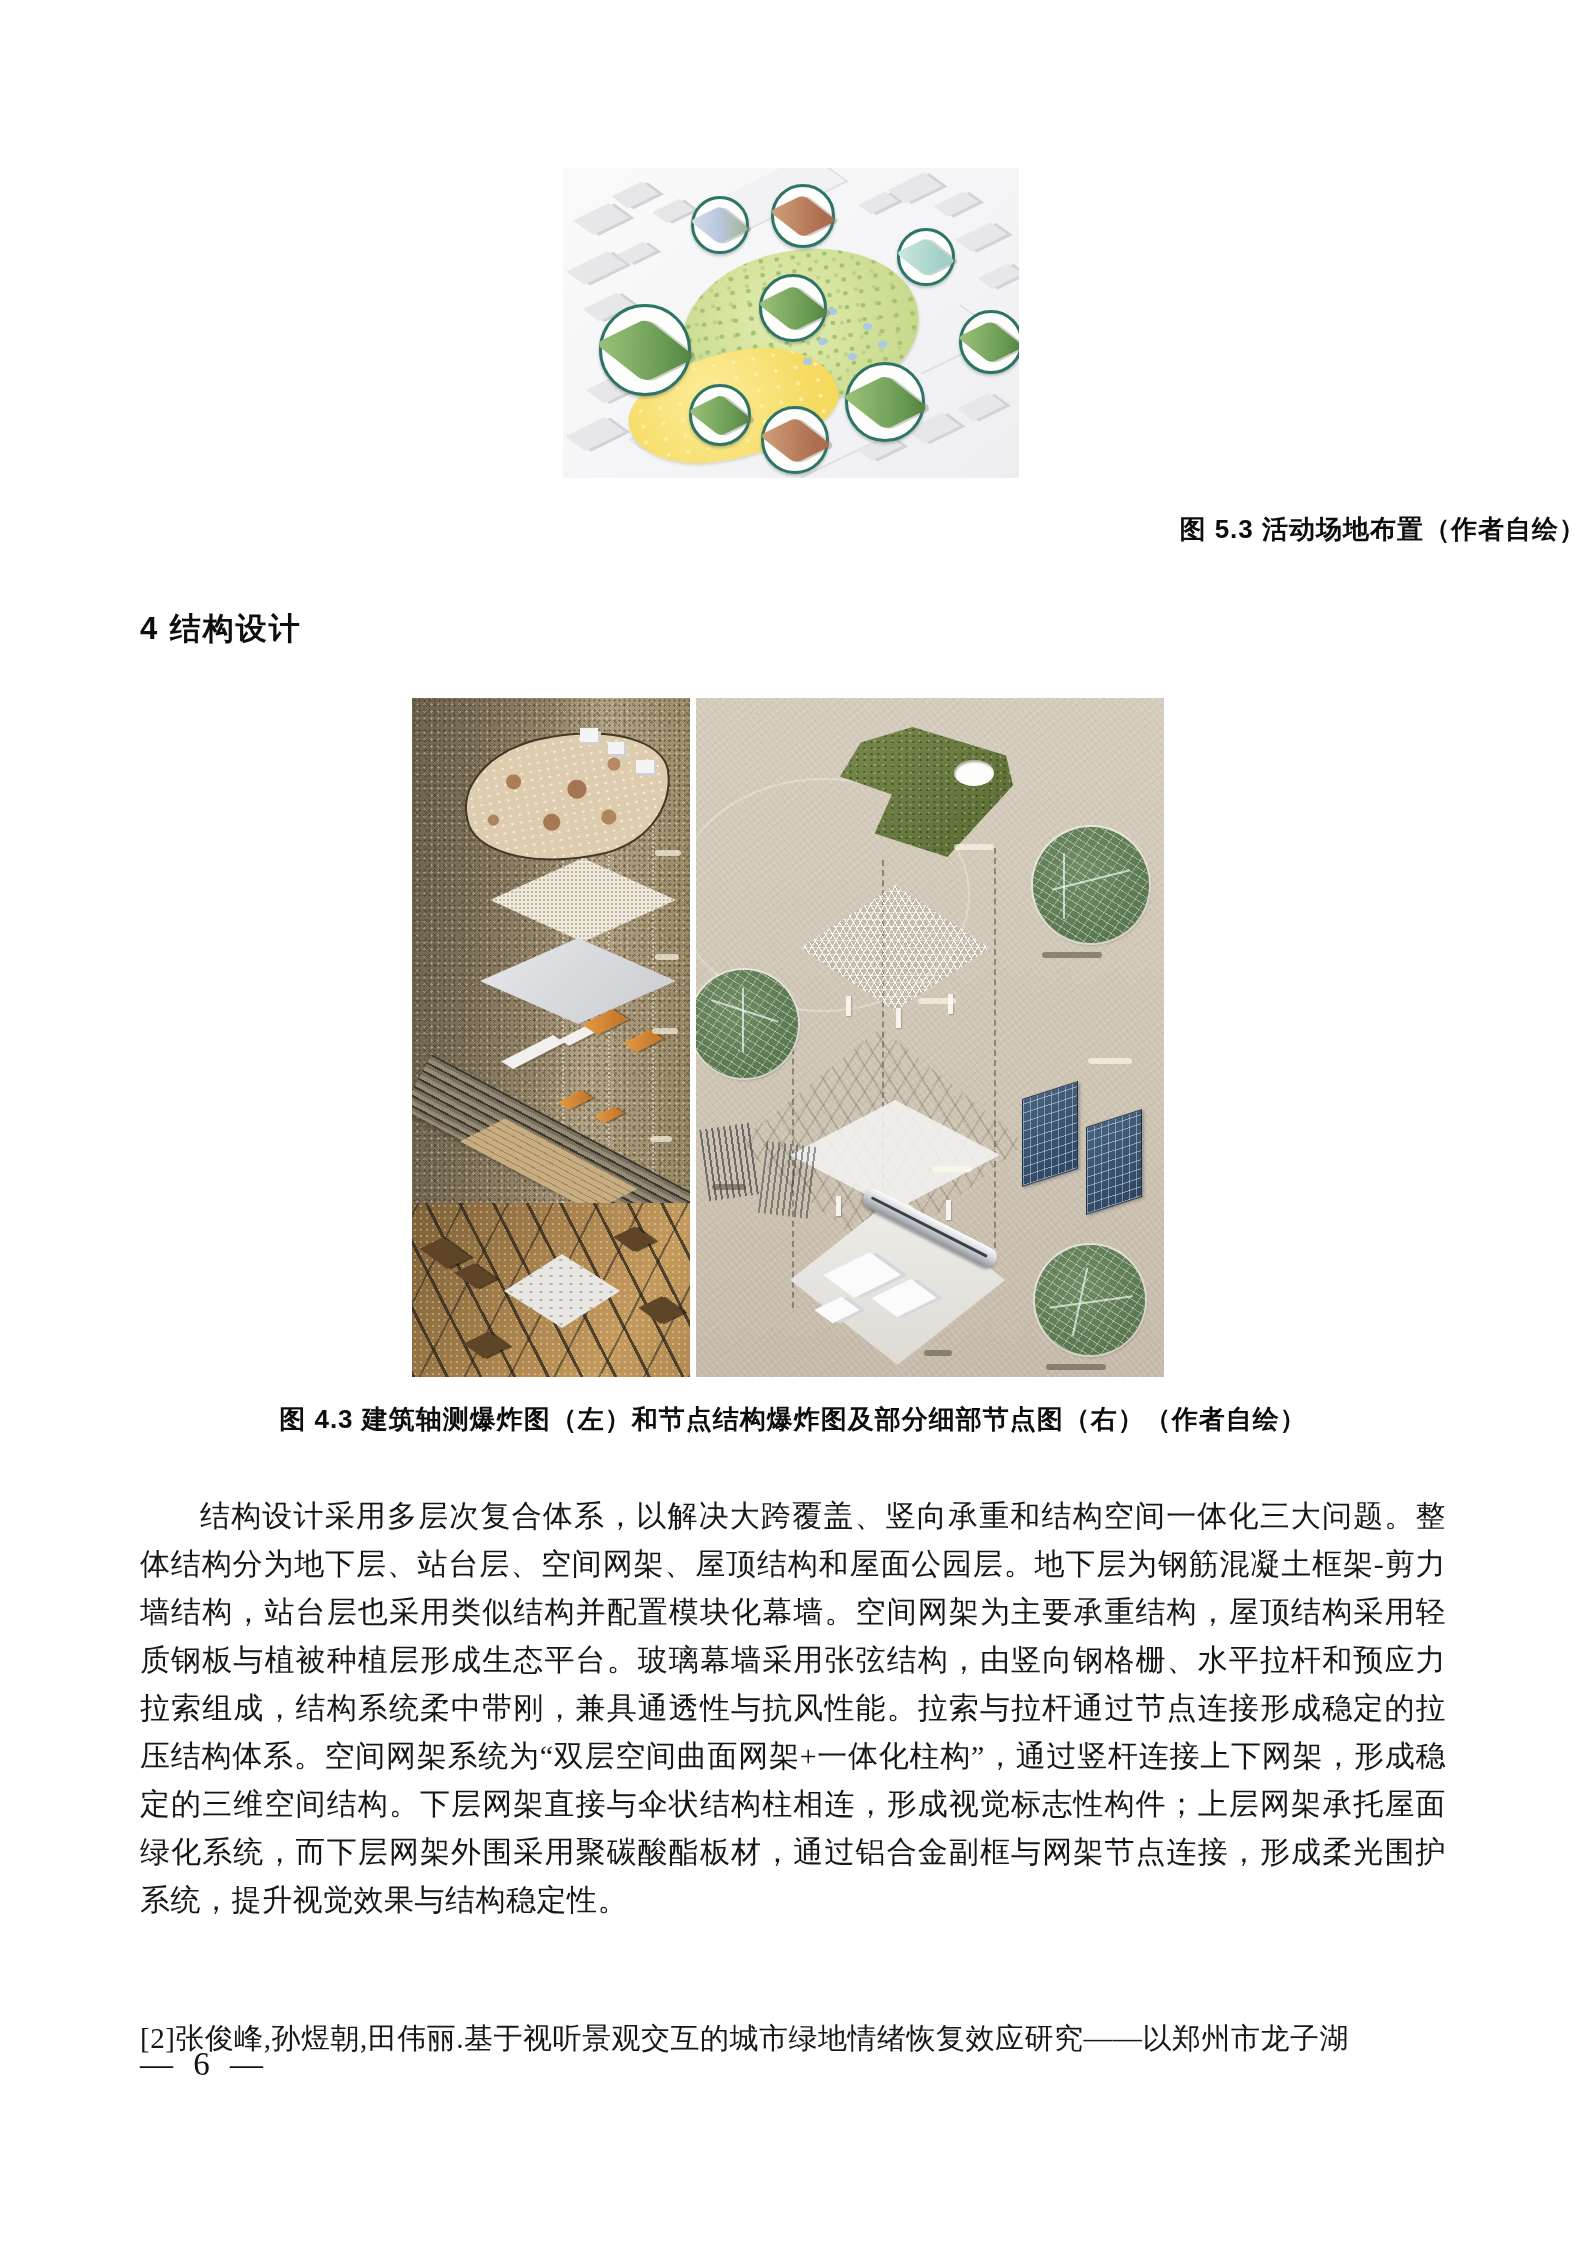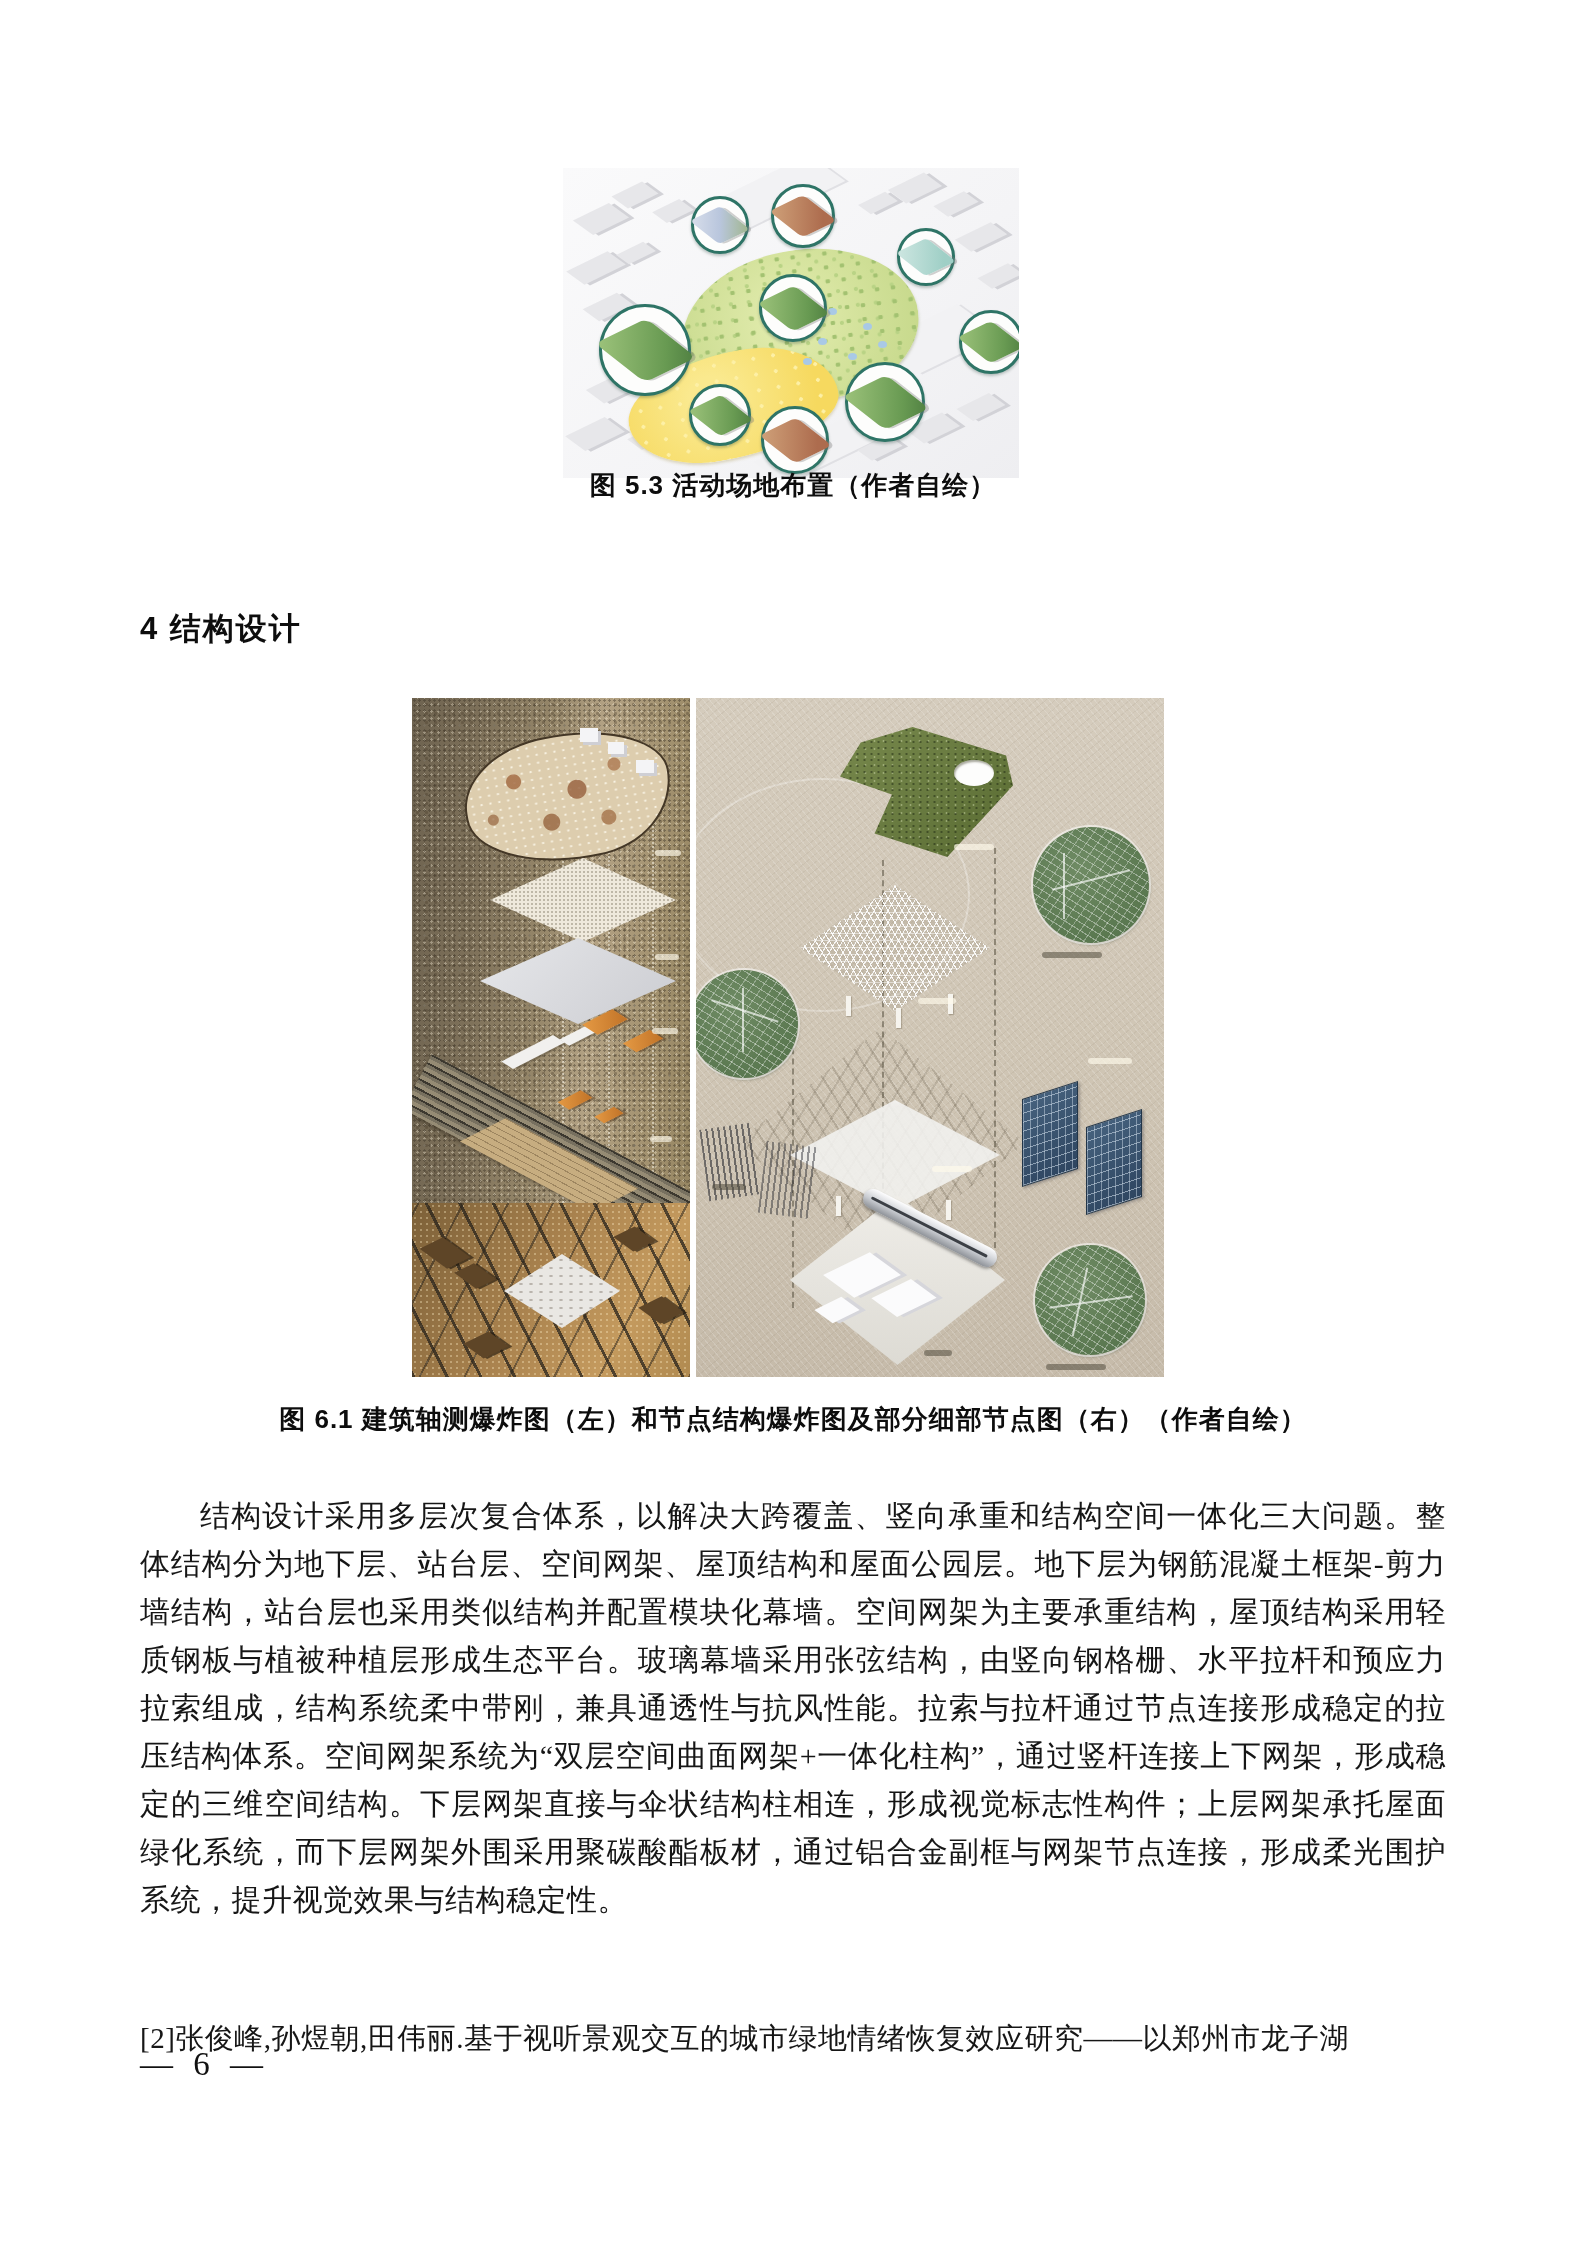--- a/index.html
+++ b/index.html
@@ -3,21 +3,21 @@
 <meta charset="utf-8">
 <style>
   html,body{margin:0;padding:0;background:#ffffff;}
   #page{position:relative;width:1586px;height:2245px;background:#ffffff;overflow:hidden;
         font-family:"Liberation Serif","DejaVu Serif",serif;color:#141414;}
 
   
   .caption{position:absolute;left:0;width:1586px;text-align:center;
            font-family:"Liberation Sans","DejaVu Sans",sans-serif;font-weight:700;
            font-size:26px;color:#0d0d0d;letter-spacing:1px;}
-  .cap53{top:468px;}
+  .cap53{top:512px;text-align:right;}
   .cap61{top:1402px;}
   .sechead{position:absolute;left:140px;top:608px;margin:0;
            font-family:"Liberation Sans","DejaVu Sans",sans-serif;font-weight:700;
            font-size:31px;color:#0d0d0d;letter-spacing:2px;}
   .bodytext{position:absolute;left:140px;top:1492px;width:1306px;margin:0;
             font-size:30px;line-height:48px;letter-spacing:.5px;
             text-align:justify;text-indent:2em;color:#161616;}
   .refhead{position:absolute;left:0;top:1948px;width:1586px;text-align:center;
            font-family:"Liberation Sans","DejaVu Sans",sans-serif;font-weight:700;
            font-size:29px;color:#0d0d0d;letter-spacing:2px;}
@@ -336,21 +336,21 @@
       <div class="lmark" style="left:222px;top:300px;width:38px;"></div>
       <div class="lmark" style="left:236px;top:468px;width:40px;"></div>
       <div class="lmark dk" style="left:16px;top:486px;width:34px;"></div>
       <div class="lmark" style="left:392px;top:360px;width:44px;"></div>
       <div class="lmark dk" style="left:228px;top:652px;width:28px;"></div>
       <div class="lmark dk" style="left:346px;top:254px;width:60px;"></div>
       <div class="lmark dk" style="left:350px;top:666px;width:60px;"></div>
     </div>
   </figure>
 
-  <div class="caption cap61">图 6.1 建筑轴测爆炸图（左）和节点结构爆炸图及部分细部节点图（右）（作者自绘）</div>
+  <div class="caption cap61">图 4.3 建筑轴测爆炸图（左）和节点结构爆炸图及部分细部节点图（右）（作者自绘）</div>
 
   <p class="bodytext">结构设计采用多层次复合体系，以解决大跨覆盖、竖向承重和结构空间一体化三大问题。整体结构分为地下层、站台层、空间网架、屋顶结构和屋面公园层。地下层为钢筋混凝土框架-剪力墙结构，站台层也采用类似结构并配置模块化幕墙。空间网架为主要承重结构，屋顶结构采用轻质钢板与植被种植层形成生态平台。玻璃幕墙采用张弦结构，由竖向钢格栅、水平拉杆和预应力拉索组成，结构系统柔中带刚，兼具通透性与抗风性能。拉索与拉杆通过节点连接形成稳定的拉压结构体系。空间网架系统为“双层空间曲面网架+一体化柱构”，通过竖杆连接上下网架，形成稳定的三维空间结构。下层网架直接与伞状结构柱相连，形成视觉标志性构件；上层网架承托屋面绿化系统，而下层网架外围采用聚碳酸酯板材，通过铝合金副框与网架节点连接，形成柔光围护系统，提升视觉效果与结构稳定性。</p>
 
 
   <p class="refitem">[2]张俊峰,孙煜朝,田伟丽.基于视听景观交互的城市绿地情绪恢复效应研究——以郑州市龙子湖</p>
 
   <div class="pagenum">— 6 —</div>
 
 </div>
 

